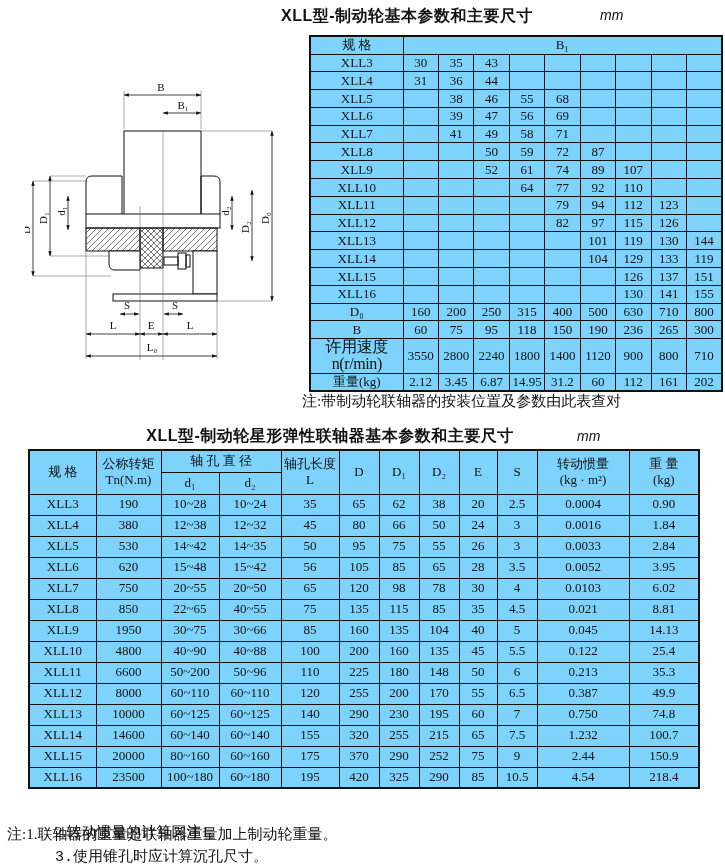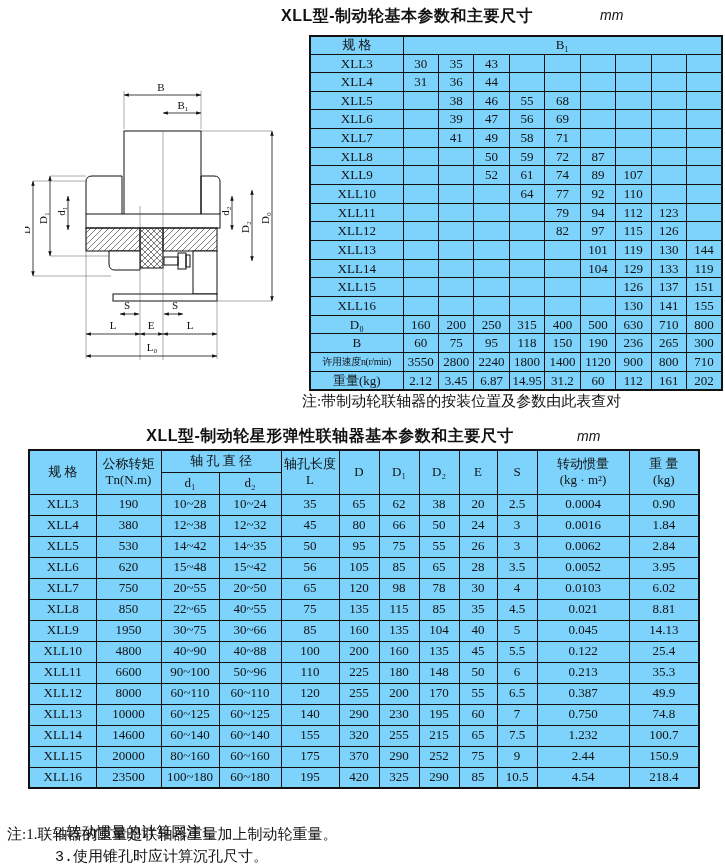--- a/index.html
+++ b/index.html
@@ -18,21 +18,21 @@
     font-size:14px;
     font-style:italic;
   }
   table{border-collapse:collapse;table-layout:fixed;background:#7dd3fc;}
   #t1{left:309px;top:35px;width:414px;height:356px;border:2px solid #111;}
   #t1 th,#t1 td{border:1px solid #111;text-align:center;vertical-align:middle;padding:0;font-size:13px;line-height:1.05;overflow:hidden;}
   #t1 thead tr{height:18px;}
   #t1 tbody tr{height:17.8px;}
   #t1 th{font-weight:normal;}
   #t1 td.lbl{font-size:13px;}
-  #t1 td.lbl.sm{font-size:10px;letter-spacing:-.4px;}
+  #t1 td.lbl.sm{font-size:16px;letter-spacing:-.4px;}
   #t2{left:28px;top:449px;width:672px;border:2px solid #111;}
   #t2 th,#t2 td{border:1px solid #111;text-align:center;vertical-align:middle;padding:0;font-size:13px;line-height:1.1;overflow:hidden;}
   #t2 thead tr{height:22px;}
   #t2 tbody tr{height:21px;}
   #t2 th{font-weight:normal;}
   #t2 th .l2{margin-top:2px;}
   .note{font-size:15px;white-space:nowrap;}
   svg text{font-family:"Liberation Serif","DejaVu Serif",serif;font-size:11px;fill:#111;}
 </style>
 </head>
@@ -443,21 +443,21 @@
         <td class="lbl">XLL5</td>
         <td>530</td>
         <td>14~42</td>
         <td>14~35</td>
         <td>50</td>
         <td>95</td>
         <td>75</td>
         <td>55</td>
         <td>26</td>
         <td>3</td>
-        <td>0.0062</td>
+        <td>0.0033</td>
         <td>2.84</td>
       </tr>
       <tr>
         <td class="lbl">XLL6</td>
         <td>620</td>
         <td>15~48</td>
         <td>15~42</td>
         <td>56</td>
         <td>105</td>
         <td>85</td>
@@ -519,21 +519,21 @@
         <td>160</td>
         <td>135</td>
         <td>45</td>
         <td>5.5</td>
         <td>0.122</td>
         <td>25.4</td>
       </tr>
       <tr>
         <td class="lbl">XLL11</td>
         <td>6600</td>
-        <td>90~100</td>
+        <td>50~200</td>
         <td>50~96</td>
         <td>110</td>
         <td>225</td>
         <td>180</td>
         <td>148</td>
         <td>50</td>
         <td>6</td>
         <td>0.213</td>
         <td>35.3</td>
       </tr>

